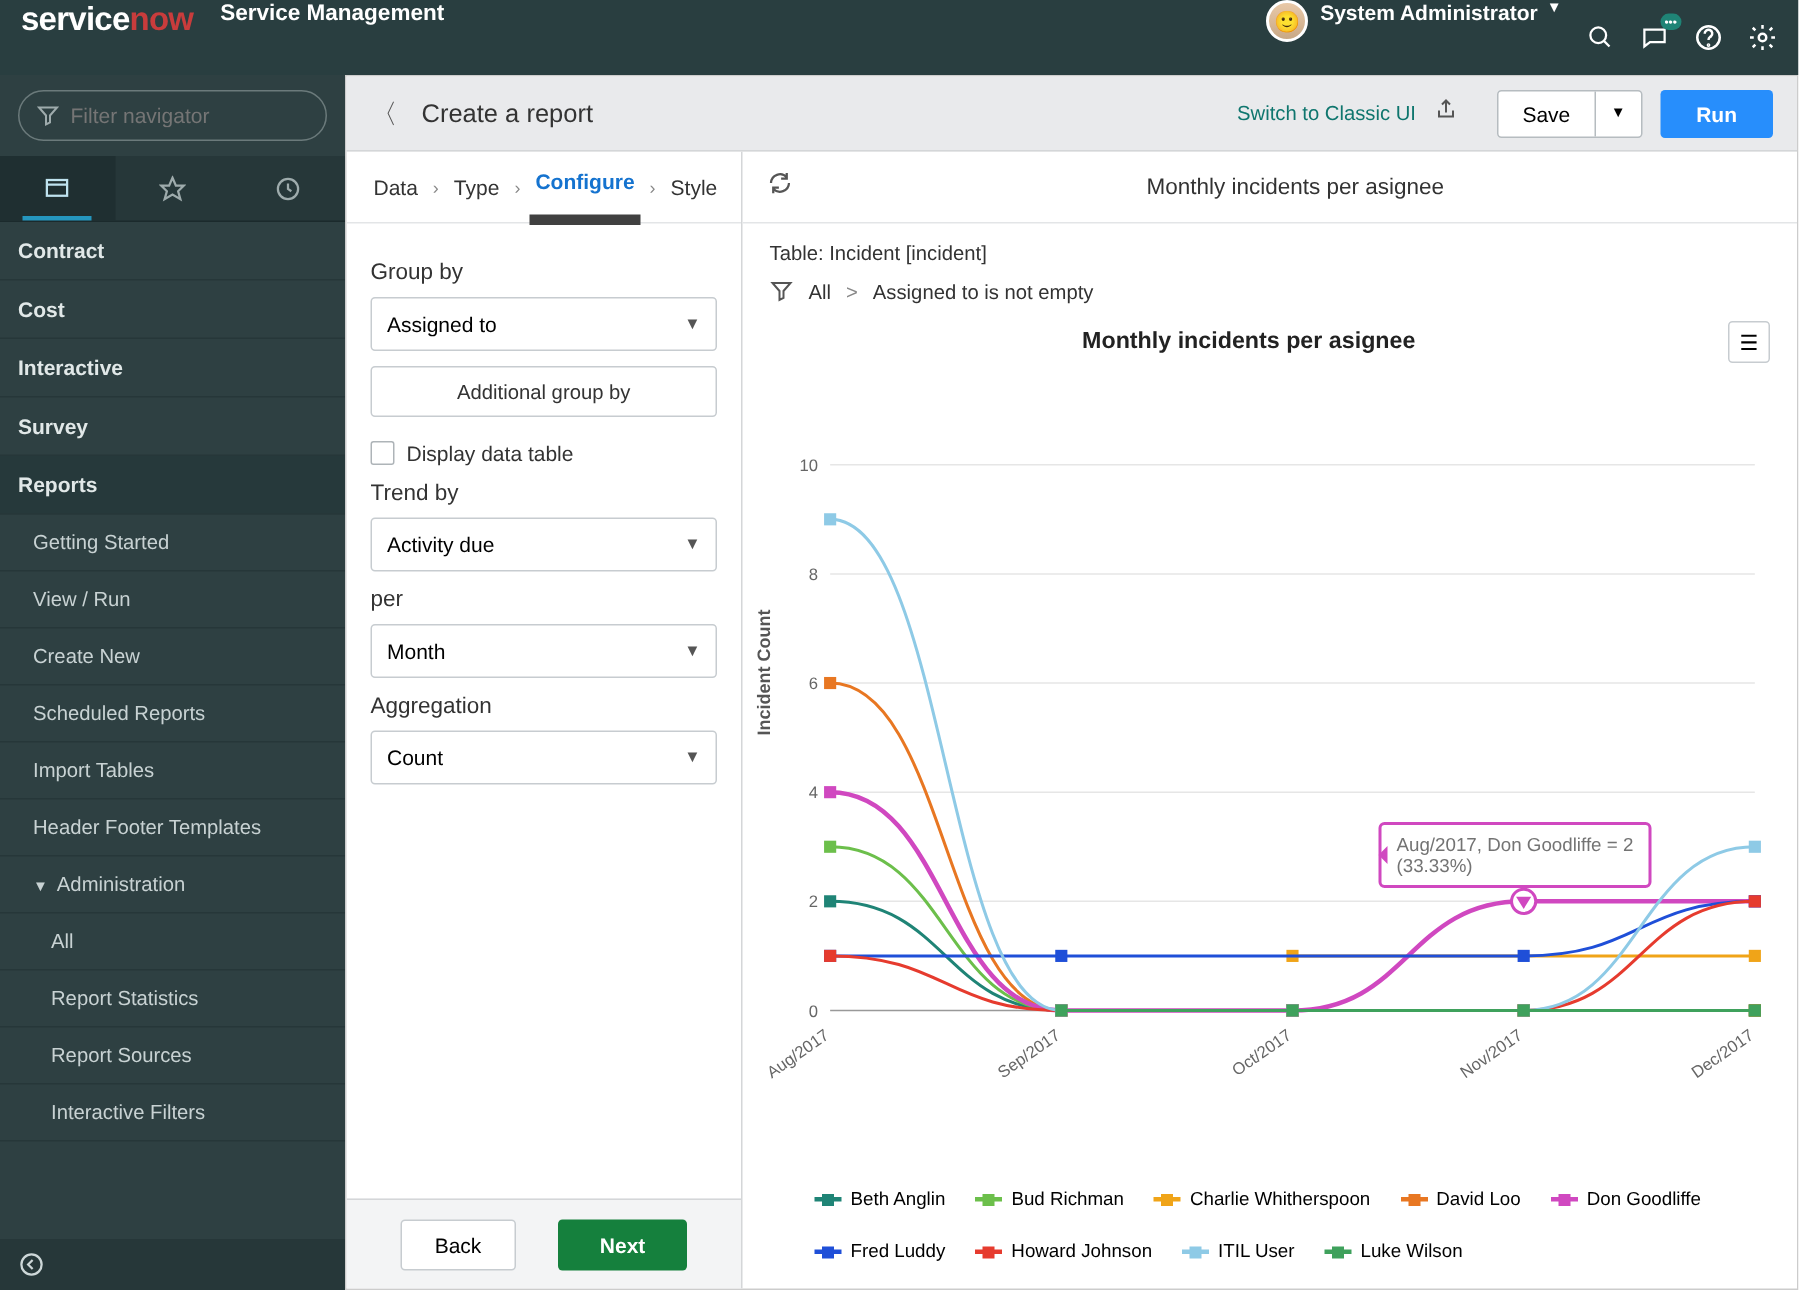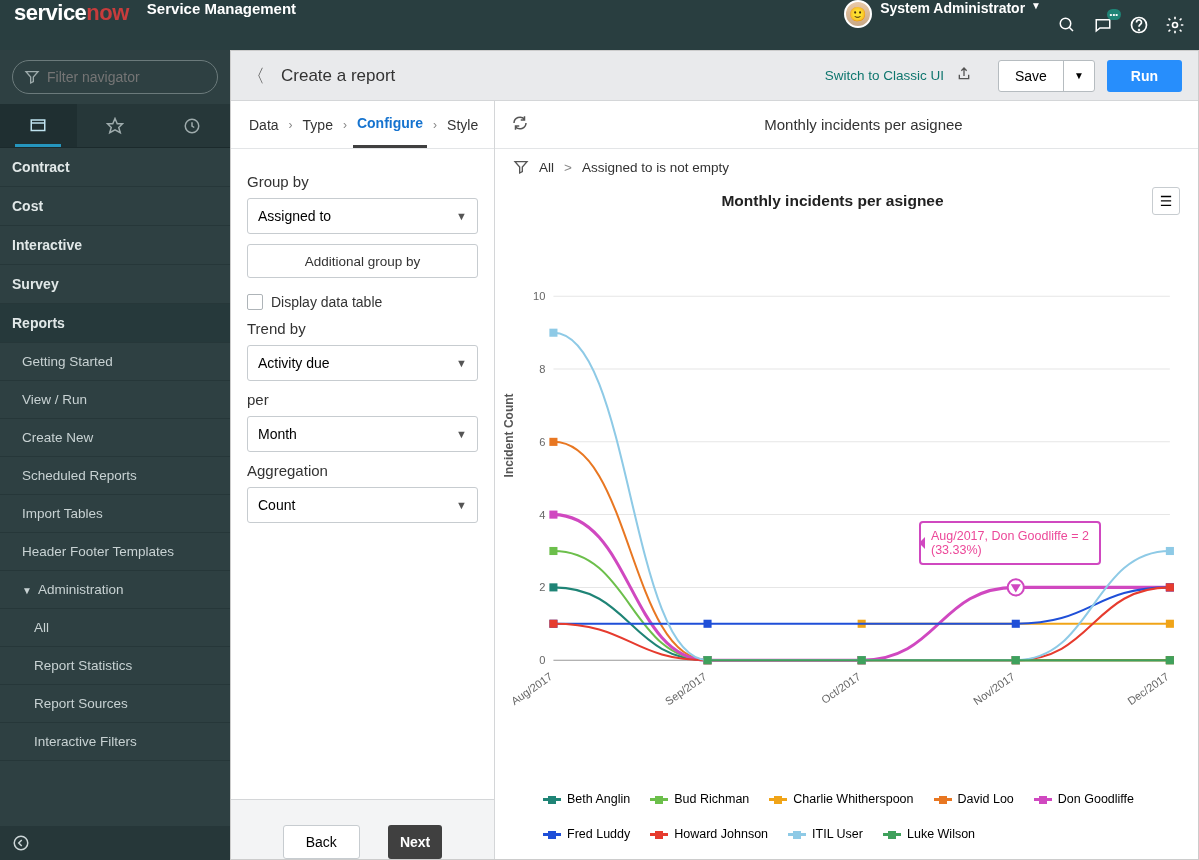--- a/index.html
+++ b/index.html
@@ -48,47 +48,47 @@
 .share-icon { cursor:pointer; margin-right:14px; }
 .save-btn { display:flex; align-items:center; border:1px solid #b6bcc0; border-radius:3px; background:#fff; height:32px; cursor:pointer; }
 .save-btn .lbl { padding:0 16px; font-size:14px; border-right:1px solid #b6bcc0; height:100%; display:flex; align-items:center; }
 .save-btn .dd { padding:0 10px; font-size:10px; }
 .run-btn { background:#278efc; color:#fff; border:none; border-radius:3px; height:32px; padding:0 24px; font-size:14px; font-weight:600; cursor:pointer; }
 
 .work-row { flex:1; display:flex; overflow:hidden; }
 .config-panel { width: 264px; border-right:1px solid #d4d6d8; display:flex; flex-direction:column; }
 .breadcrumb-tabs { height:48px; display:flex; align-items:center; padding:0 14px; gap:6px; border-bottom:1px solid #e3e5e7; font-size:14px; }
 .bc-tab { color:#333; cursor:pointer; padding:14px 4px; }
-.bc-tab.active { color:#1573cf; border-bottom:3px solid #404040; font-weight:600; }
+.bc-tab.active { color:#1573cf; border-bottom:7px solid #404040; font-weight:600; }
 .bc-sep { color:#888; font-size:12px; }
 .config-body { flex:1; padding:14px 16px; overflow-y:auto; }
 .field-label { font-size:15px; color:#333; margin:10px 0 8px; }
 .select-box { width:100%; height:36px; border:1px solid #c7ccd0; border-radius:3px; padding:0 10px; font-size:14px; background:#fff; display:flex; align-items:center; justify-content:space-between; cursor:pointer; }
 .select-box .arr { font-size:11px; color:#555; }
 .add-group-btn { width:100%; height:34px; border:1px solid #c7ccd0; border-radius:3px; background:#fff; display:flex; align-items:center; justify-content:center; font-size:13.5px; color:#333; margin-top:10px; cursor:pointer; }
 .chk-row { display:flex; align-items:center; gap:8px; margin-top:16px; font-size:14px; color:#333; }
 .chk { width:16px; height:16px; border:1px solid #aeb4b8; border-radius:2px; cursor:pointer; }
-.config-footer { height: 60px; border-top:1px solid #d4d6d8; background:#f3f4f5; display:flex; align-items:flex-end; justify-content:center; gap:28px; padding:0 14px; }
+.config-footer { height: 60px; border-top:1px solid #d4d6d8; background:#f3f4f5; display:flex; align-items:center; justify-content:center; gap:28px; padding:0 14px; }
 .btn-back { height:34px; border:1px solid #c7ccd0; background:#fff; border-radius:3px; padding:0 22px; font-size:14px; cursor:pointer; }
-.btn-next { height:34px; background:#404040; color:#fff; border:none; border-radius:3px; padding:0 12px; font-size:14px; font-weight:600; cursor:pointer; }
+.btn-next { height:34px; background:#15803d; color:#fff; border:none; border-radius:3px; padding:0 28px; font-size:14px; font-weight:600; cursor:pointer; }
 
 .chart-panel { flex:1; display:flex; flex-direction:column; overflow:hidden; }
 .chart-header { height:48px; display:flex; align-items:center; padding:0 16px; border-bottom:1px solid #e3e5e7; }
 .refresh-icon { cursor:pointer; margin-right:16px; }
 .chart-title-top { flex:1; text-align:center; font-size:15px; color:#333; }
 .chart-meta { padding:12px 18px 0; font-size:13.5px; color:#333; }
 .chart-filter { display:flex; align-items:center; gap:10px; padding:10px 18px 0; font-size:13.5px; color:#333; }
 .chart-filter .sep { color:#888; }
 .chart-area { flex:1; padding:12px 18px 18px; position:relative; display:flex; flex-direction:column; }
 .chart-title-row { display:flex; align-items:center; }
 .chart-subtitle { flex:1; text-align:center; font-size:15.5px; font-weight:600; color:#222; }
 .menu-icon { width:28px; height:28px; border:1px solid #c7ccd0; border-radius:3px; display:flex; align-items:center; justify-content:center; cursor:pointer; font-size:14px; }
 .plot-wrap { flex:1; position:relative; margin-top:8px; }
 .plot-svg { width:100%; height:100%; }
-.tooltip { position:absolute; border:2px solid #d048c0; background:#fff; border-radius:4px; padding:6px 10px; font-size:12.5px; color:#ec4899; top:298px; left:406px; white-space:nowrap; }
+.tooltip { position:absolute; border:2px solid #d048c0; background:#fff; border-radius:4px; padding:6px 10px; font-size:12.5px; color:#737373; top:298px; left:406px; white-space:nowrap; }
 .tooltip::after { content:""; position:absolute; left:-8px; top:50%; transform:translateY(-50%); border:6px solid transparent; border-right-color:#d048c0; }
 .legend { display:flex; flex-wrap:wrap; gap:21px 20px; padding:8px 4px 0 30px; font-size:12.5px; }
 .leg-item { display:flex; align-items:center; gap:6px; cursor:pointer; }
 .leg-sw { width:18px; height:0; border-top:3px solid; position:relative; }
 .leg-sw::after { content:""; position:absolute; left:5px; top:-5px; width:8px; height:8px; background:currentColor; }
 .axis-text { font-size:11px; fill:#666; }
 .ylabel { position:absolute; left:-4px; top:50%; transform:rotate(-90deg) translateX(40%); font-size:12px; color:#555; font-weight:600; transform-origin:left center; }
 </style>
 </head>
 <body>
@@ -249,20 +249,21 @@
 
       <div class="chart-panel">
         <div class="chart-header">
           <span class="refresh-icon">
             <svg width="18" height="18" viewBox="0 0 24 24" fill="none" stroke="#555" stroke-width="2">
                 <path d="M4 12a8 8 0 0114-5M20 12a8 8 0 01-14 5M18 3v5h-5M6 21v-5h5"></path>
               </svg>
           </span>
           <div class="chart-title-top">Monthly incidents per asignee</div>
         </div>
+        <div class="chart-meta">Table: Incident [incident]</div>
         <div class="chart-filter">
           <svg width="16" height="16" viewBox="0 0 24 24" fill="none" stroke="#555" stroke-width="2">
               <path d="M3 4h18l-7 8v7l-4 2v-9z"></path>
             </svg>
           <span>All</span>
           <span class="sep">&gt;</span>
           <span>Assigned to is not empty</span>
         </div>
         <div class="chart-area">
           <div class="chart-title-row">

